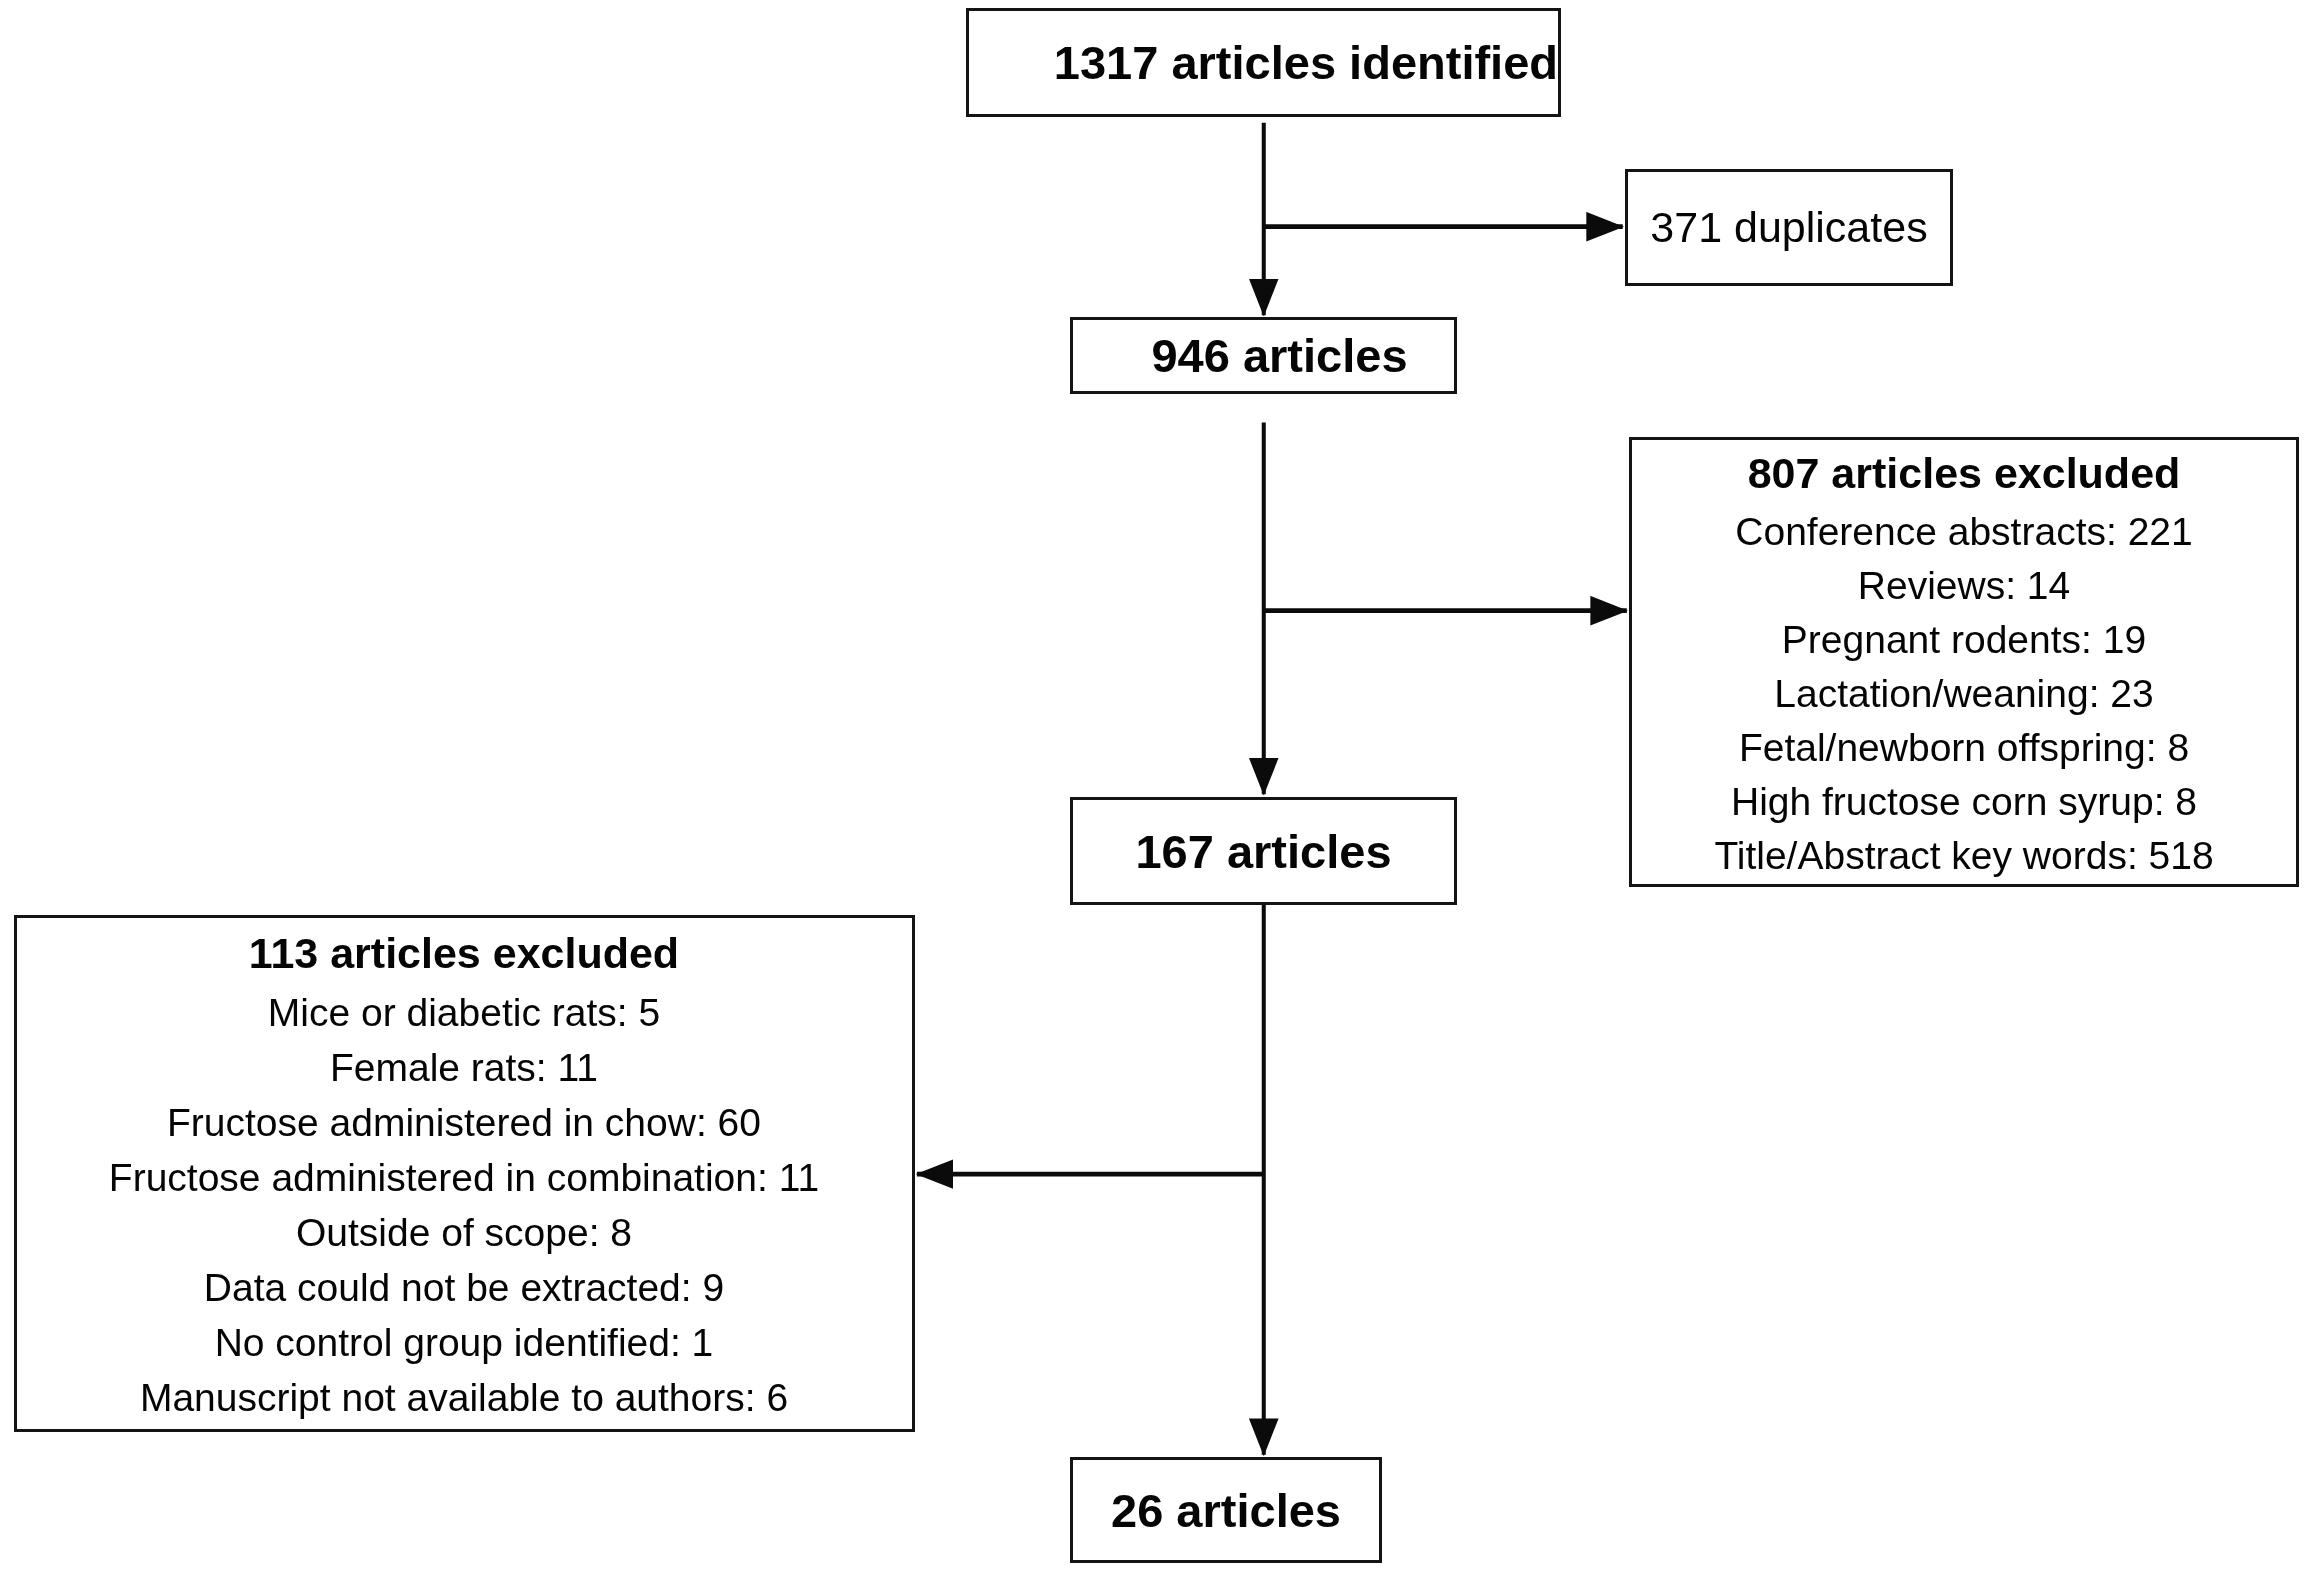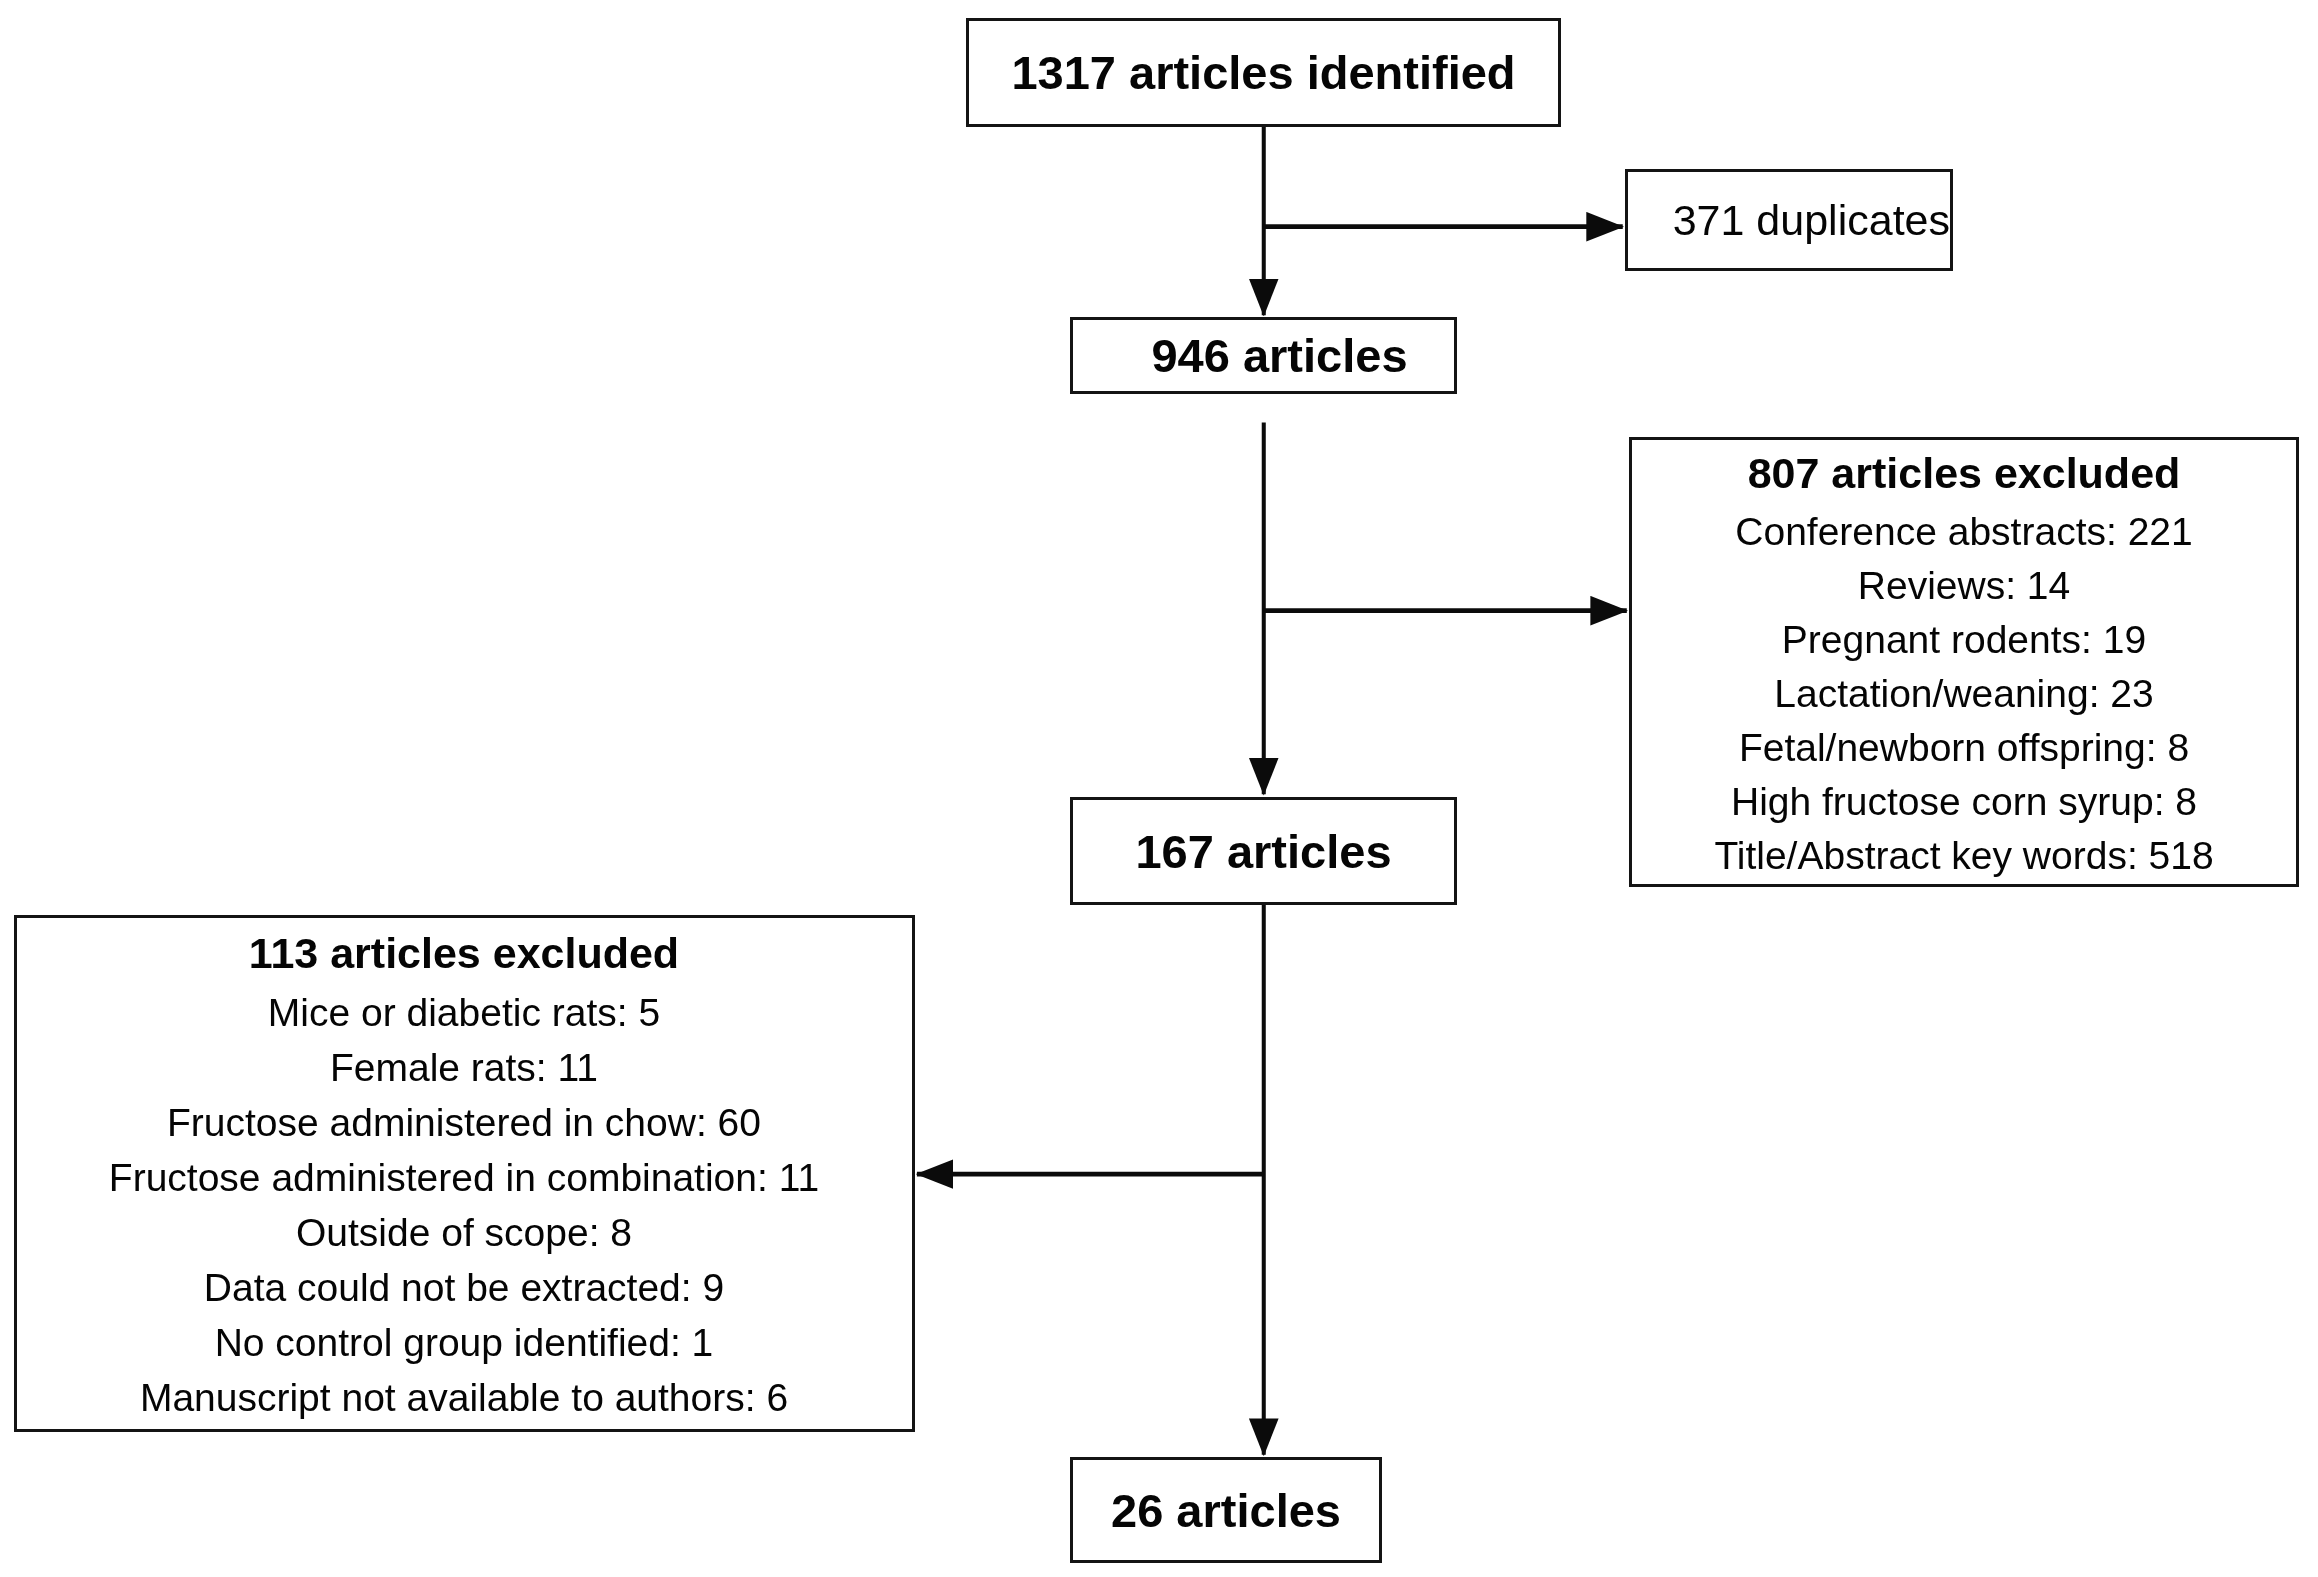--- a/index.html
+++ b/index.html
@@ -53,22 +53,22 @@
   }
   .excl-item {
     font-weight: 400;
     font-size: 39px;
     white-space: nowrap;
   }
   #box-excluded-807 { left: 1629px; top: 389px;  width: 670px;  height: 450px; margin-top: 48px; }
   #box-excluded-807 .excl-item { line-height: 54px; }
   #box-excluded-113 { left: 13.5px;   top: 915px; width: 901px; height: 517px; }
   #box-excluded-113 .excl-item { line-height: 55px; text-align: center; }
-  #box-identified   { left: 966px; top: 18px;   width: 595px;  height: 109px; }
-  #box-duplicates   { left: 1625px; top: 169px;  width: 328px;  height: 102px; justify-content: flex-end; }
+  #box-identified   { left: 966px; top: 8px;   width: 595px;  height: 109px; justify-content: flex-end; }
+  #box-duplicates   { left: 1625px; top: 169px;  width: 328px;  height: 117px; }
   #box-946          { left: 1070px; top: 317px;  width: 387px;  height: 77px; padding-left: 32px; }
   #box-139          { left: 1070px; top: 797px; width: 387px;  height: 108px; }
   #box-26           { left: 1070px; top: 1457px; width: 312px;  height: 106px; }
 </style>
 </head>
 <body>
 
 <div class="canvas">
 
   <svg class="connector-layer" width="2319" height="1577" viewBox="0 0 3435 2337" xmlns="http://www.w3.org/2000/svg">

